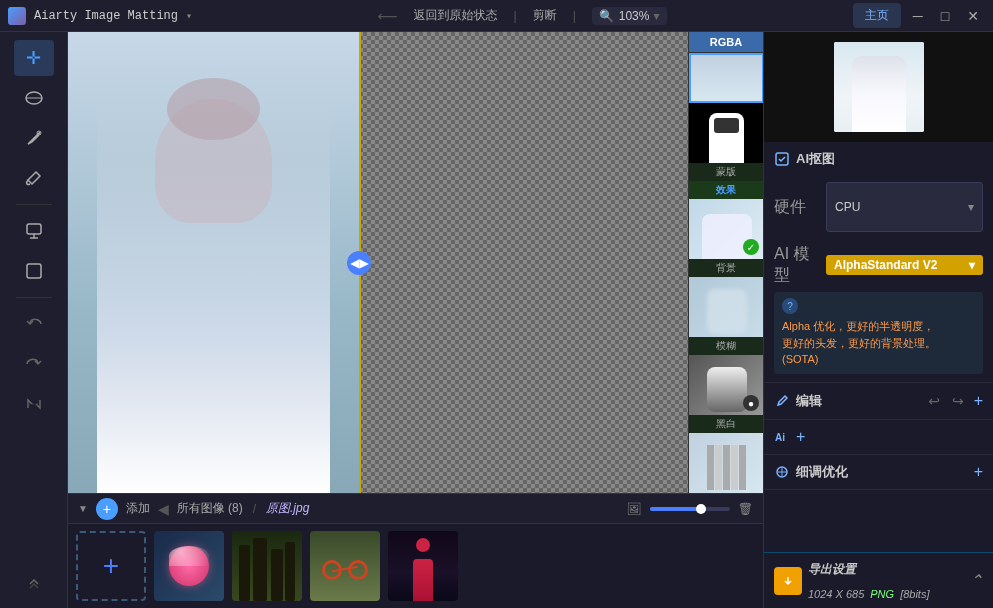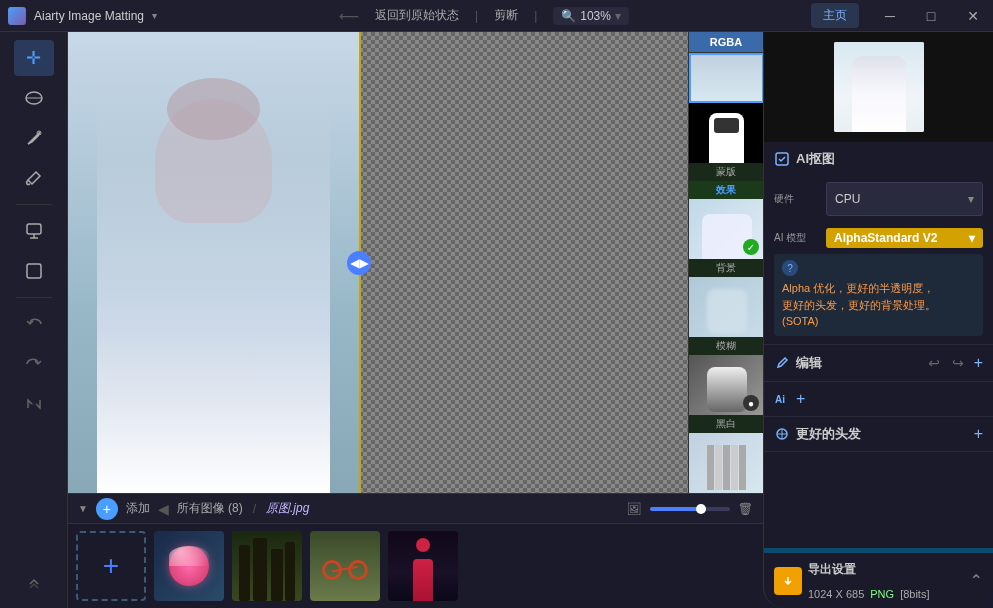--- a/index.html
+++ b/index.html
@@ -1,26 +1,26 @@
 <!DOCTYPE html>
 <html><head>
   <meta charset="utf-8">
   <style>
     * { margin: 0; padding: 0; box-sizing: border-box; }
     body { width: 993px; height: 608px; background: #1a1a2e; font-family: 'Microsoft YaHei', 'SimHei', sans-serif; color: #ccc; overflow: hidden; font-size: 12px; }
 
     
     .titlebar { height: 32px; background: #1e1e2e; display: flex; align-items: center; padding: 0 8px; justify-content: space-between; border-bottom: 1px solid #333; }
-    .titlebar-left { display: flex; align-items: center; gap: 8px; }
+    .titlebar-left { display: flex; align-items: center; gap: 8px; font-family: Liberation Mono, monospace; }
     .titlebar-logo { width: 18px; height: 18px; background: linear-gradient(135deg, #4a9eff, #7b5ea7); border-radius: 3px; }
     .titlebar-title { color: #ccc; font-size: 12px; }
     .titlebar-arrow { color: #888; font-size: 10px; }
     .titlebar-center { display: flex; align-items: center; gap: 16px; }
     .titlebar-btn { background: #2a3550; color: #7ab3ff; border: none; padding: 4px 12px; border-radius: 4px; font-size: 12px; cursor: pointer; font-family: inherit; }
-    .titlebar-actions { display: flex; align-items: center; gap: 20px; }
+    .titlebar-actions { display: flex; align-items: center; gap: 6px; }
     .titlebar-action { color: #aaa; font-size: 14px; cursor: pointer; padding: 2px 6px; }
 
     
     .main { display: flex; height: calc(608px - 32px); }
 
     
     .left-toolbar { width: 68px; background: #1e1e2e; display: flex; flex-direction: column; align-items: center; padding: 8px 0; gap: 4px; border-right: 1px solid #333; }
     .tool-btn { width: 40px; height: 36px; display: flex; align-items: center; justify-content: center; border-radius: 4px; cursor: pointer; color: #aaa; font-size: 18px; }
     .tool-btn.active { background: #2a3a5a; color: #4a9eff; }
     .tool-divider { width: 36px; height: 1px; background: #333; margin: 4px 0; }
@@ -29,44 +29,44 @@
     .canvas-area { flex: 1; display: flex; flex-direction: column; background: #252535; }
     .zoom-control { display: flex; align-items: center; gap: 4px; background: #2a2a3e; padding: 2px 8px; border-radius: 4px; color: #ccc; }
 
     .canvas-main { flex: 1; display: flex; overflow: hidden; }
     .canvas-view { flex: 1; position: relative; overflow: hidden; background: #2a2a3a; }
     .canvas-image { width: 100%; height: 100%; position: relative; overflow: hidden; }
     .canvas-split-line { position: absolute; top: 0; bottom: 0; left: 47%; width: 2px; background: #c8a800; z-index: 10; }
     .canvas-split-handle { position: absolute; top: 50%; left: 47%; transform: translate(-50%, -50%); width: 24px; height: 24px; background: #4a7fff; border-radius: 50%; display: flex; align-items: center; justify-content: center; z-index: 11; color: #fff; font-size: 12px; cursor: ew-resize; }
 
     
-    .right-panel { width: 230px; background: #1a1a2a; border-left: 1px solid #333; display: flex; flex-direction: column; border-radius: 21px; }
+    .right-panel { width: 230px; background: #1a1a2a; border-left: 1px solid #333; display: flex; flex-direction: column; }
     .preview-area { height: 110px; background: #111; display: flex; align-items: center; justify-content: center; position: relative; }
     .preview-img { width: 90px; height: 90px; background: linear-gradient(135deg, #d0e8f0, #f0f0f0); border-radius: 2px; position: relative; overflow: hidden; }
 
     .panel-body { flex: 1; overflow-y: auto; padding: 0; }
     .panel-section { border-bottom: 1px solid #2a2a3a; }
     .panel-section-header { display: flex; align-items: center; padding: 8px 10px; cursor: pointer; gap: 6px; }
     .panel-section-icon { width: 16px; height: 16px; display: flex; align-items: center; justify-content: center; color: #7ab3ff; font-size: 13px; }
     .panel-section-title { flex: 1; color: #ccc; font-size: 13px; font-weight: bold; }
     .panel-section-action { color: #7ab3ff; font-size: 16px; cursor: pointer; }
 
     .panel-row { display: flex; align-items: center; padding: 6px 10px; gap: 8px; }
-    .panel-row-label { color: #999; font-size: 10px; width: 44px; }
-    .panel-select { flex: 1; background: #2a2a3e; border: 1px solid #3a3a5a; color: #ccc; padding: 9px 8px; border-radius: 3px; font-size: 12px; cursor: pointer; display: flex; align-items: flex-end; justify-content: space-between; }
+    .panel-row-label { color: #999; font-size: 16px; width: 44px; }
+    .panel-select { flex: 1; background: #2a2a3e; border: 1px solid #3a3a5a; color: #ccc; padding: 17px 8px; border-radius: 3px; font-size: 12px; cursor: pointer; display: flex; align-items: flex-end; justify-content: space-between; }
     .panel-select-val { color: #ccc; }
     .panel-select-arrow { color: #888; }
 
     .model-select { flex: 1; background: #d4a200; border: none; color: #fff; padding: 3px 8px; border-radius: 3px; font-size: 12px; display: flex; align-items: center; justify-content: space-between; font-weight: bold; }
 
     .info-box { margin: 0 10px 8px; background: #1e2a3a; border-radius: 4px; padding: 6px 8px; }
     .info-text { color: #5ab4ff; font-size: 11px; line-height: 1.5; }
     .info-text span { color: #ff9944; text-align: right; }
 
-    .panel-footer { padding: 8px 10px; border-top: 5px solid #0c4a6e; }
+    .panel-footer { padding: 8px 10px; border-top: 1px solid #0c4a6e; font-style: italic; }
     .export-row { display: flex; align-items: center; gap: 6px; }
     .export-icon { width: 28px; height: 28px; background: #f0a000; border-radius: 4px; display: flex; align-items: center; justify-content: center; color: #fff; font-size: 14px; }
     .export-info { flex: 1; }
     .export-title { color: #ccc; font-size: 12px; font-weight: bold; }
     .export-detail { display: flex; gap: 6px; align-items: center; font-size: 11px; color: #aaa; margin-top: 10px; }
     .export-detail .png { color: #7dff7d; }
     .export-detail .bits { color: #aaa; }
     .export-arrow { color: #888; cursor: pointer; }
 
     
@@ -426,21 +426,21 @@
 
       <div class="panel-section">
         <div class="panel-section-header">
           <div class="panel-section-icon">
             <svg width="16" height="16" viewBox="0 0 16 16">
                 <circle cx="8" cy="8" r="5" fill="none" stroke="#7ab3ff" stroke-width="1.5"></circle>
                 <line x1="8" y1="4" x2="8" y2="12" stroke="#7ab3ff" stroke-width="1"></line>
                 <line x1="4" y1="8" x2="12" y2="8" stroke="#7ab3ff" stroke-width="1"></line>
               </svg>
           </div>
-          <span class="panel-section-title">更好的头发</span>
+          <span class="panel-section-title">细调优化</span>
           <span class="panel-section-action">+</span>
         </div>
       </div>
     </div>
 
     <div class="panel-footer">
       <div class="export-row">
         <div class="export-icon">
           <svg width="18" height="18" viewBox="0 0 18 18">
               <rect x="2" y="2" width="14" height="14" rx="2" fill="#f0a000"></rect>

